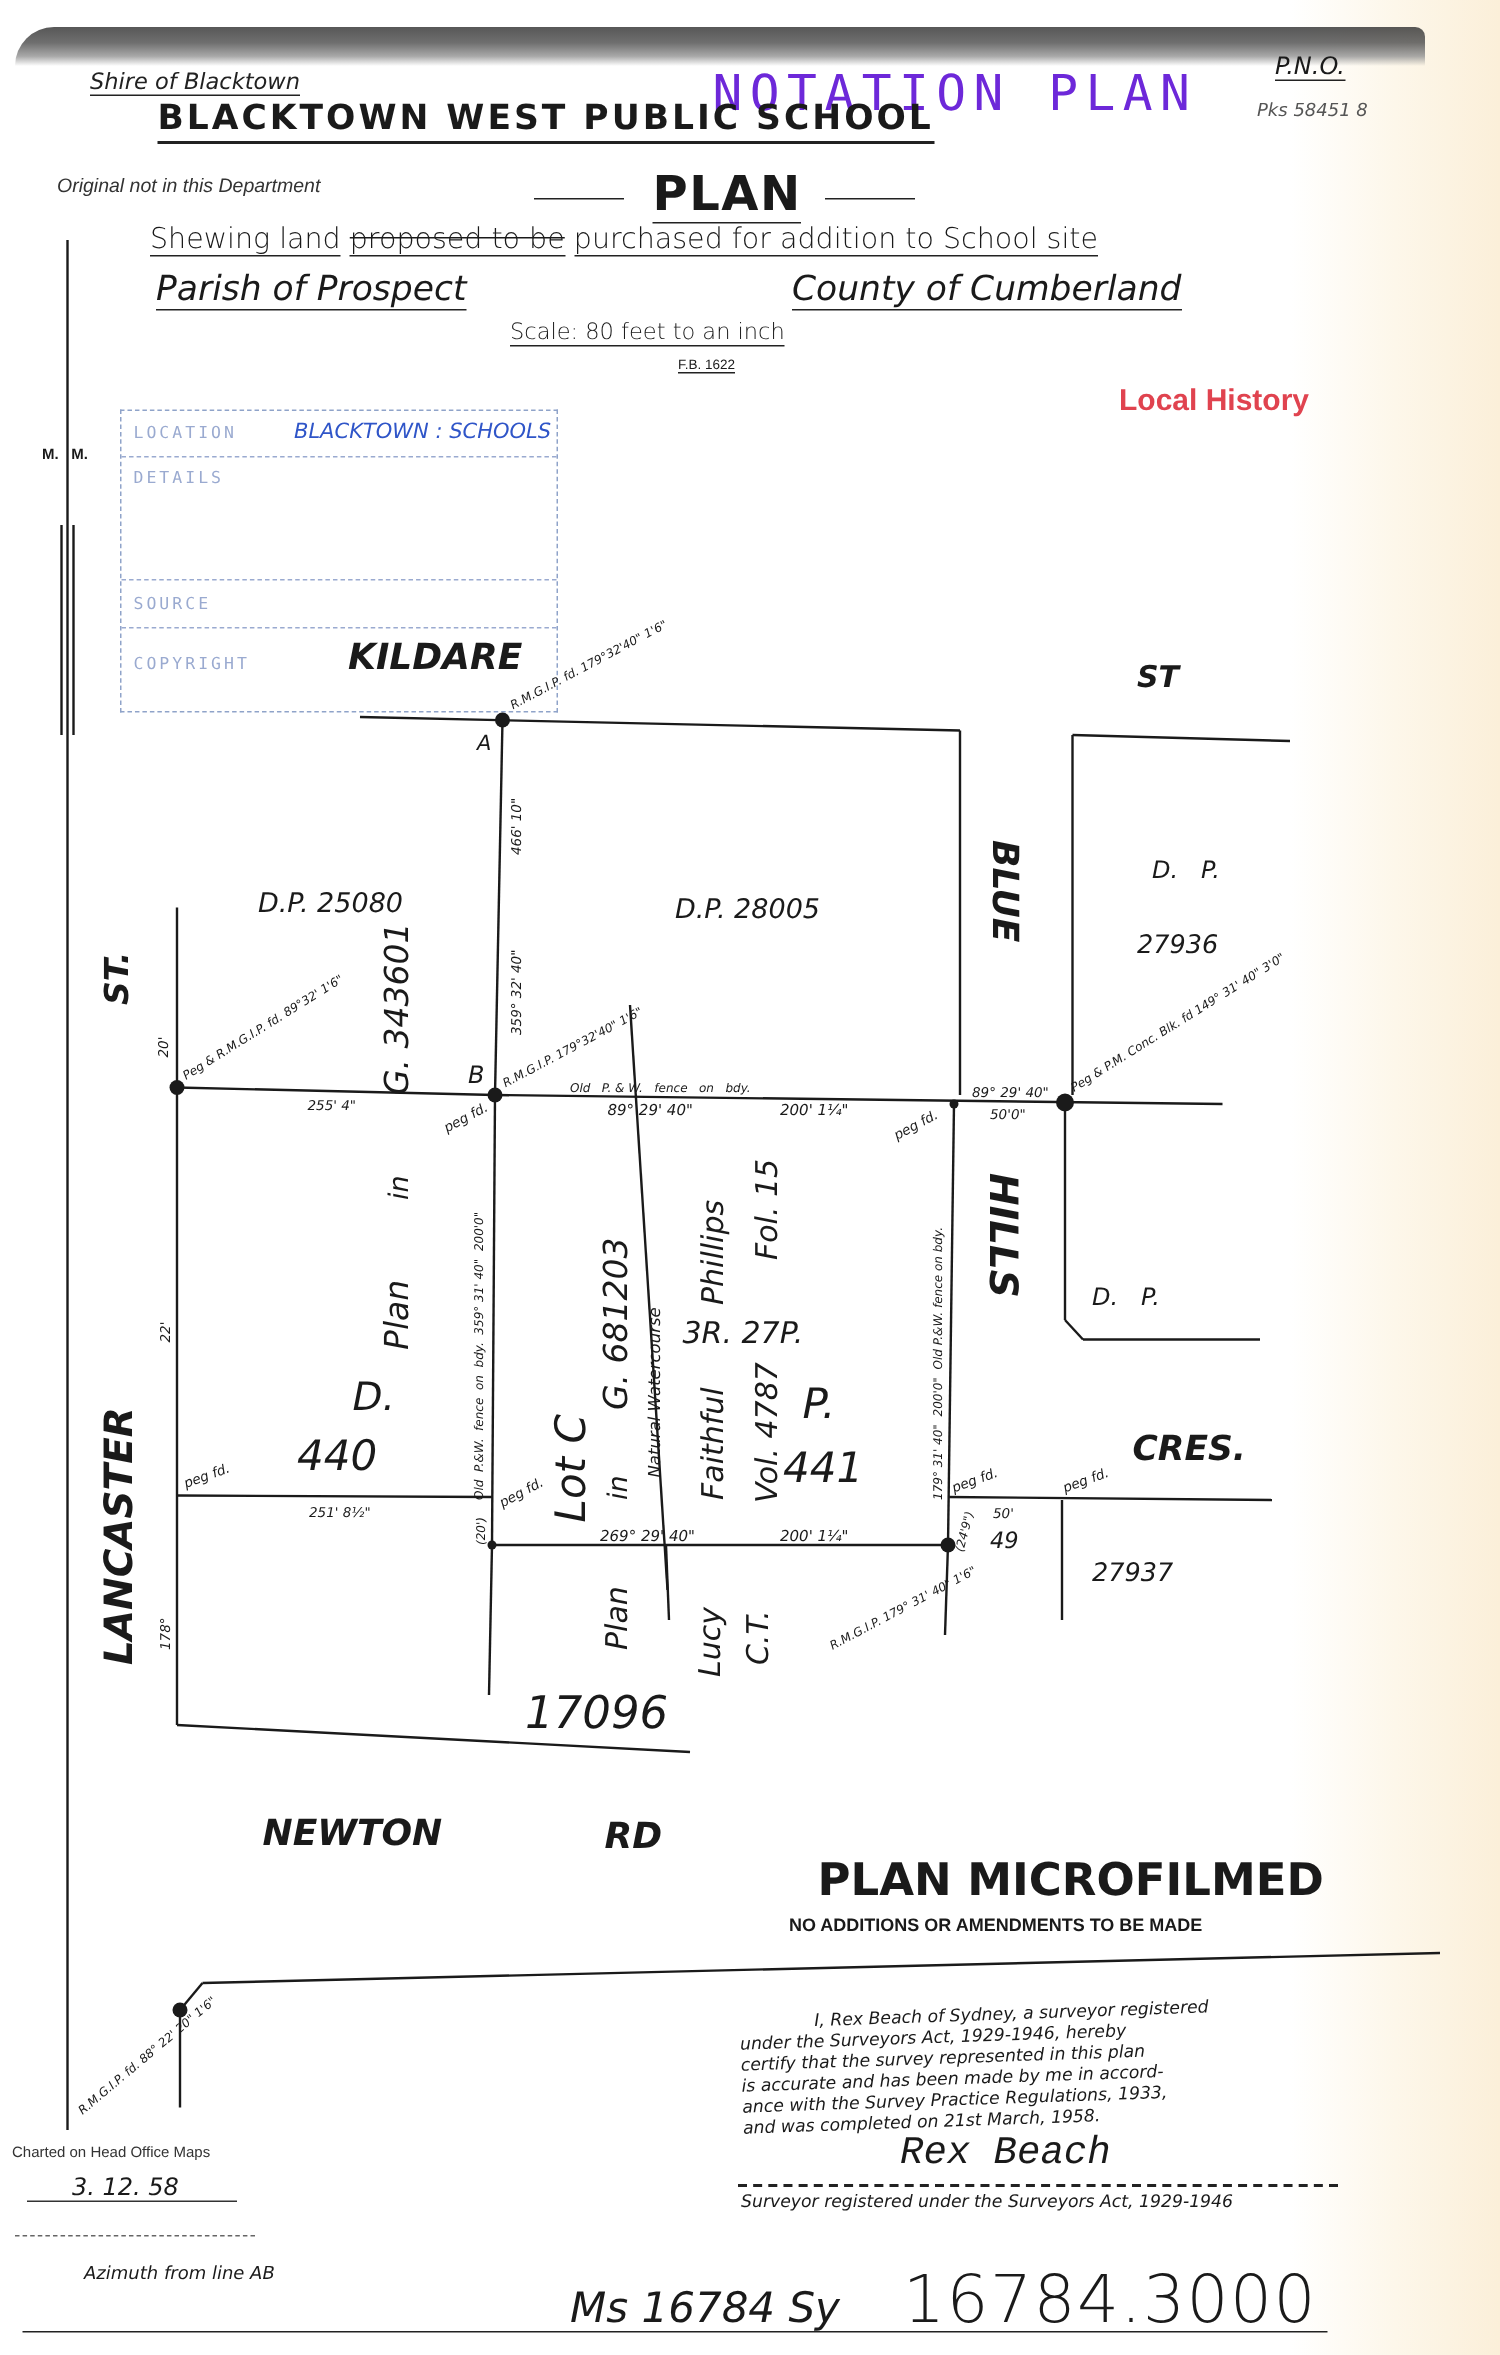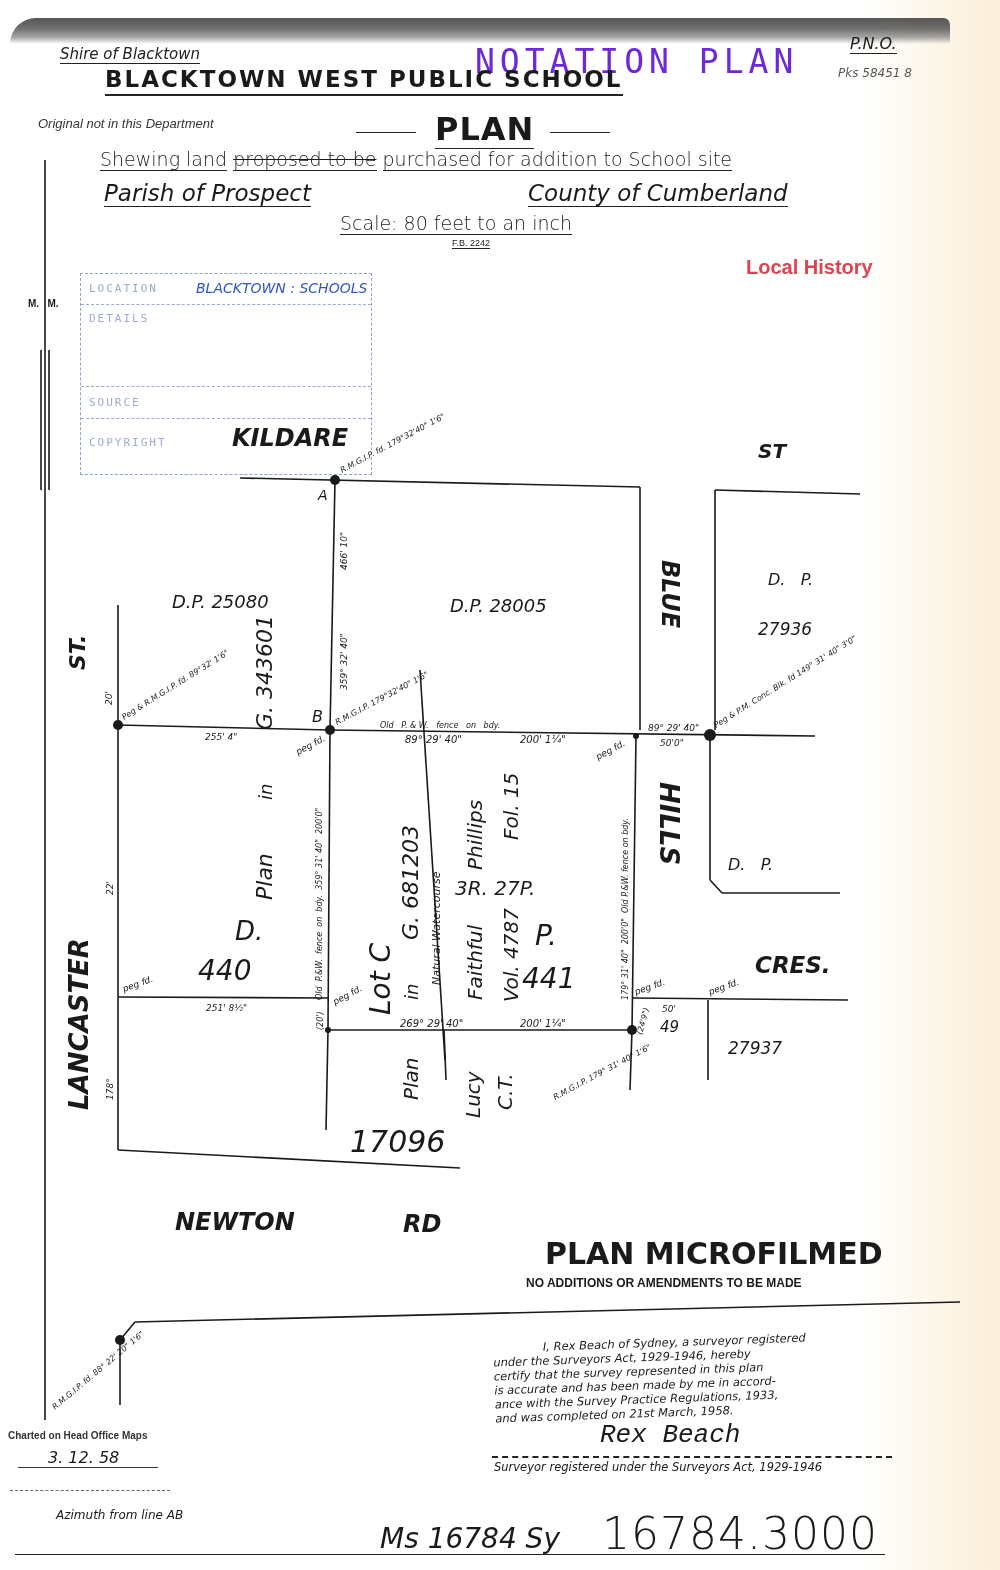--- a/index.html
+++ b/index.html
@@ -44,22 +44,22 @@
 <div class="abs stencil ul" style="left:435px;top:110px;font-size:32px;">PLAN</div>
 <div class="abs" style="left:550px;top:132px;width:60px;border-top:1.5px solid #222;"></div>
 
 <div class="abs thin" style="left:100px;top:148px;font-size:19px;">
   <span class="ul">Shewing land</span>
   <span class="ul" style="text-decoration:line-through;">proposed to be</span>
   <span class="ul">purchased for addition to School site</span>
 </div>
 <div class="abs thin ul" style="left:104px;top:180px;font-size:23px;font-style:italic;">Parish of Prospect</div>
 <div class="abs thin ul" style="left:528px;top:180px;font-size:23px;font-style:italic;">County of Cumberland</div>
-<div class="abs thin ul" style="left:340px;top:212px;font-size:19px;">Scale: 80 feet to an inch</div>
-<div class="abs" style="left:452px;top:238px;font-size:9px;border-bottom:1px solid #222;">F.B. 2242</div>
+<div class="abs thin ul" style="left:340px;top:212px;font-size:15px;">Scale: 80 feet to an inch</div>
+<div class="abs" style="left:452px;top:238px;font-size:9px;border-bottom:1px solid #222;">F.B. 1622</div>
 
 <div class="abs" style="left:746px;top:256px;font-size:20px;font-weight:bold;color:#e0434f;">Local History</div>
 
 <div class="stamp-box">
   <div class="stamp-row" style="top:8px;">LOCATION</div>
   <div class="stamp-row hand" style="left:115px;top:6px;color:#2f55c8;font-size:14px;letter-spacing:0;">BLACKTOWN : SCHOOLS</div>
   <div class="stamp-line" style="top:30px;"></div>
   <div class="stamp-row" style="top:38px;">DETAILS</div>
   <div class="stamp-line" style="top:112px;"></div>
   <div class="stamp-row" style="top:122px;">SOURCE</div>
@@ -201,21 +201,21 @@
   <div>under the Surveyors Act, 1929-1946, hereby</div>
   <div>certify that the survey represented in this plan</div>
   <div>is accurate and has been made by me in accord-</div>
   <div>ance with the Survey Practice Regulations, 1933,</div>
   <div>and was completed on 21st March, 1958.</div>
 </div>
 <div class="abs" style="left:600px;top:1420px;font-family:Liberation Mono, monospace;font-style:italic;font-size:26px;">Rex Beach</div>
 <div class="abs" style="left:492px;top:1456px;width:400px;border-top:2px dashed #222;"></div>
 <div class="abs hand" style="left:494px;top:1460px;font-size:11.5px;">Surveyor registered under the Surveyors Act, 1929-1946</div>
 
-<div class="abs" style="left:8px;top:1430px;font-size:10px;font-weight:bold;color:#333;">Charted on Head Office Maps</div>
+<div class="abs" style="left:8px;top:1430px;font-size:10px;font-weight:normal;color:#333;">Charted on Head Office Maps</div>
 <div class="abs hand" style="left:18px;top:1448px;font-size:16px;border-bottom:1px solid #333;width:140px;">
   <span style="padding-left:30px;">3. 12. 58</span>
 </div>
 <div class="abs" style="left:10px;top:1490px;width:160px;border-top:1px dashed #666;"></div>
 <div class="abs hand" style="left:56px;top:1508px;font-size:12px;">Azimuth from line AB</div>
 <div class="abs" style="left:15px;top:1554px;width:870px;border-top:1.5px solid #222;"></div>
 <div class="abs hand" style="left:380px;top:1522px;font-size:28px;">Ms 16784 Sy</div>
 <div class="abs" style="left:602px;top:1508px;font-size:44px;font-family:'DejaVu Sans',sans-serif;font-weight:200;letter-spacing:1px;">16784.3000</div>
 
 </body></html>

